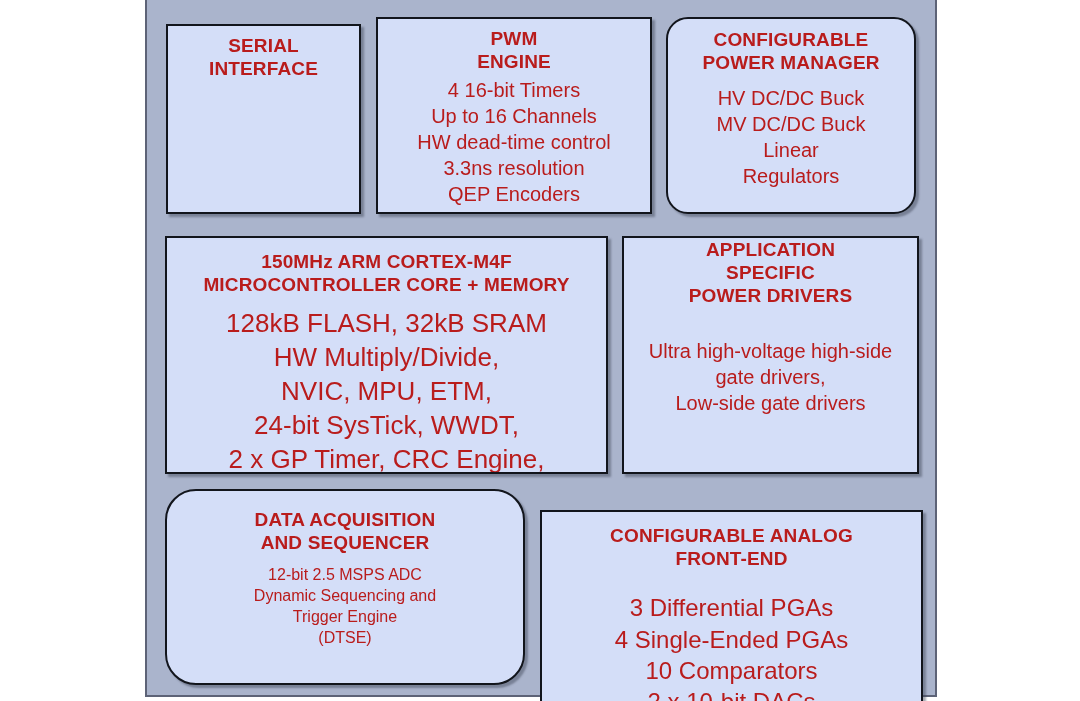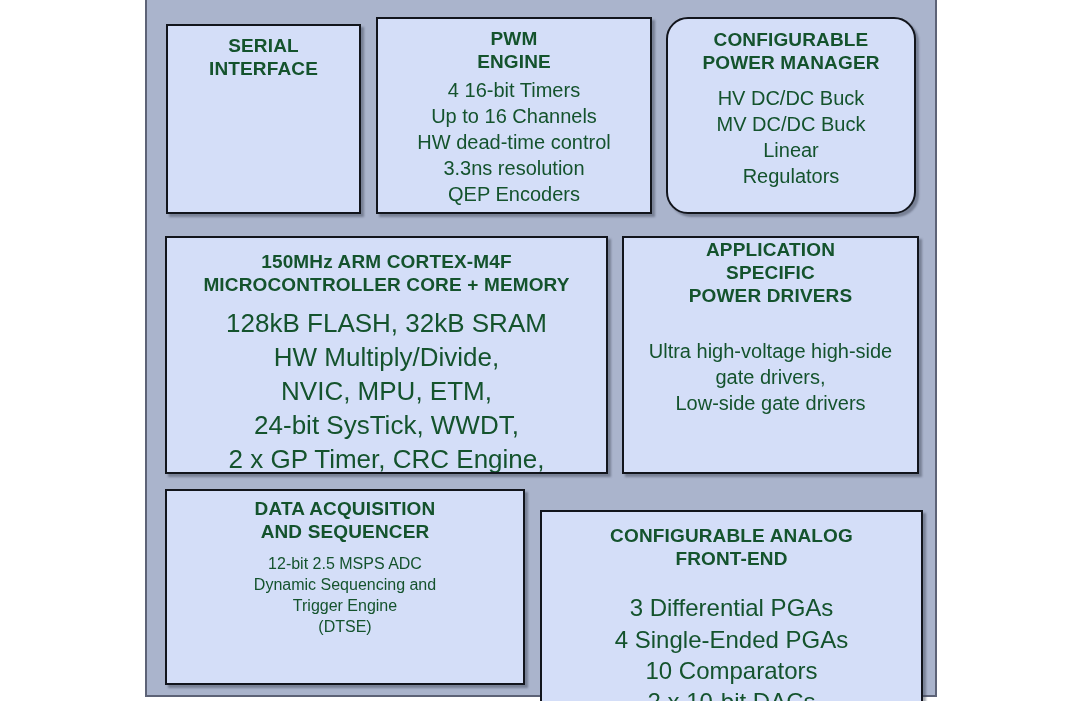--- a/index.html
+++ b/index.html
@@ -29,21 +29,21 @@
   }
 
   
   .block {
     position: absolute;
     background: #d4def8;
     border: 2px solid #12151c;
     box-sizing: border-box;
     box-shadow: 3px 3px 2px rgba(60,66,84,0.45);
     text-align: center;
-    color: #14532d;
+    color: #b91c1c;
     display: flex;
     flex-direction: column;
     align-items: center;
     overflow: hidden;
   }
 
   .block-title {
     font-weight: bold;
     line-height: 1.22;
     letter-spacing: 0.15px;
@@ -88,21 +88,22 @@
 
   #block-power-drivers {
     left: 475px; top: 238px; width: 297px; height: 238px;
   }
   #block-power-drivers .block-title { font-size: 19px; }
   #block-power-drivers .block-body  { font-size: 20px; margin-top: 30px; }
 
   
   #block-data-acquisition {
     left: 18px;  top: 491px; width: 360px; height: 196px;
-    padding-top: 6px;
+    padding-top: 17px;
+    border-radius: 31px;
   }
   #block-data-acquisition .block-title { font-size: 19px; }
   #block-data-acquisition .block-body  { font-size: 16px; margin-top: 11px; }
 
   #block-analog-frontend {
     left: 393px; top: 512px; width: 383px; height: 201px;
     padding-top: 12px;
   }
   #block-analog-frontend .block-title { font-size: 19px; }
   #block-analog-frontend .block-body  { font-size: 24px; margin-top: 22px; }

